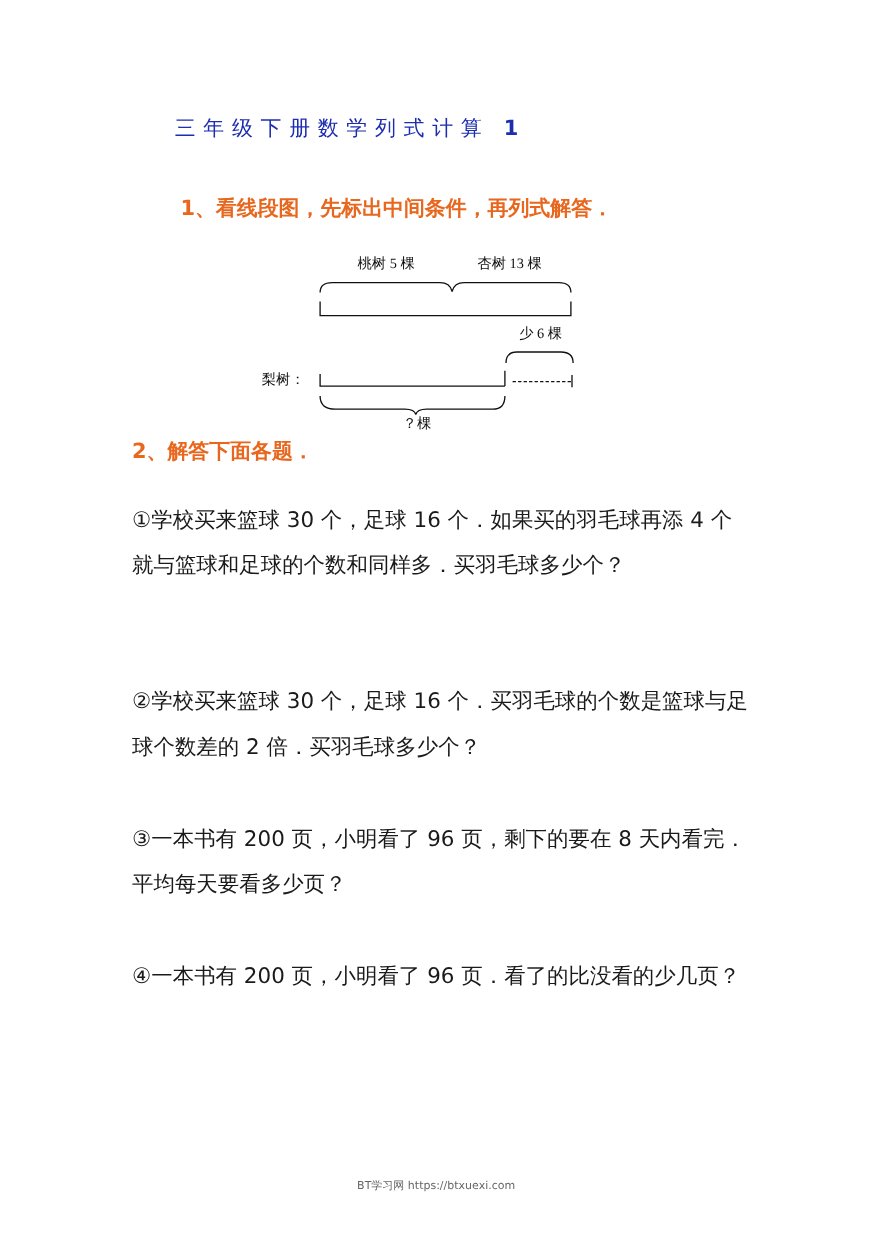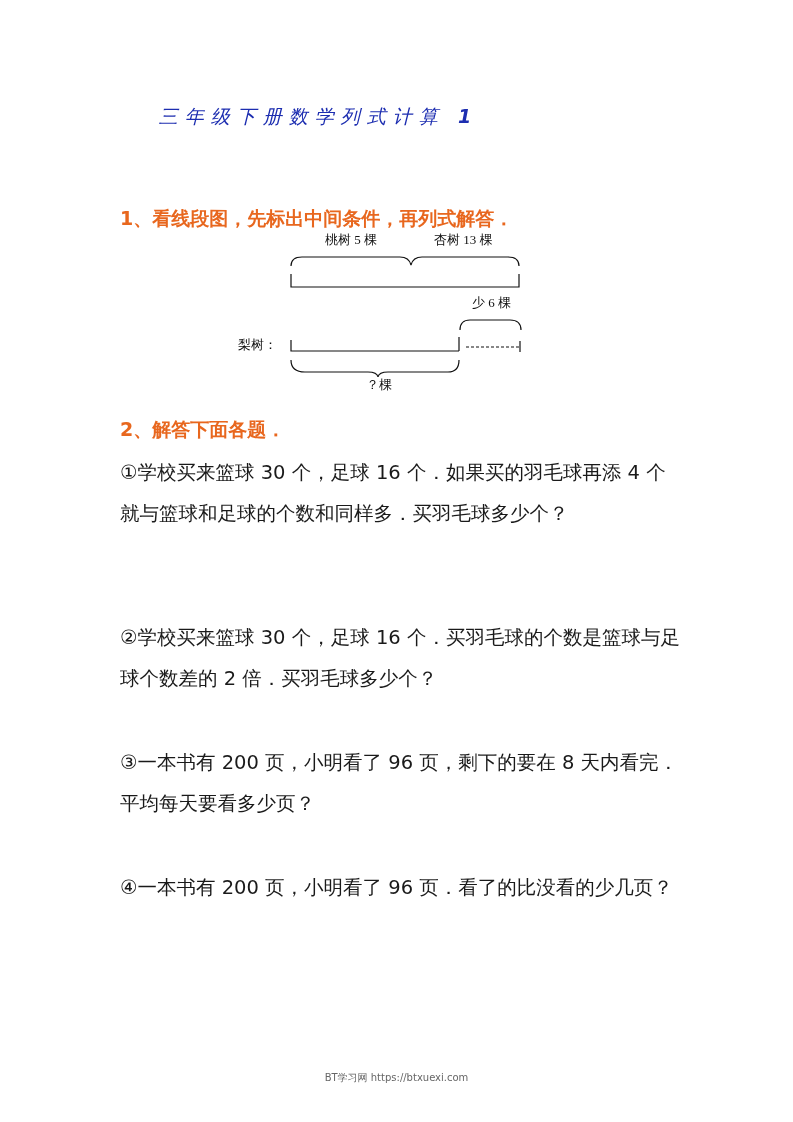--- a/index.html
+++ b/index.html
@@ -1,35 +1,35 @@
 <!DOCTYPE html>
 <html><head>
 <meta charset="utf-8">
 <style>
   html, body { margin: 0; padding: 0; background: #ffffff; }
   body { width: 793px; height: 1122px; position: relative; overflow: hidden;
          font-family: "DejaVu Sans", "Liberation Sans", sans-serif; color: #111; }
   .title { position: absolute; top: 104px; left: 0; width: 630px; text-align: center;
-           font-size: 19px; letter-spacing: 7px; color: #1c2db0; font-style: italic; }
+           font-size: 19px; letter-spacing: 7px; color: #1c2db0; }
   .title .num { font-weight: bold; letter-spacing: 0; }
   .h1 { position: absolute; left: 120px; font-size: 19px; font-weight: bold; color: #e8671e; }
   .q { position: absolute; left: 120px; width: 560px; font-size: 19.5px; line-height: 41px; color: #1a1a1a; }
   .diagram { position: absolute; left: 230px; top: 225px; width: 310px; height: 175px; }
   .dlabel { position: absolute; font-family: "Liberation Serif", "DejaVu Serif", serif; font-size: 13px; color: #111; white-space: nowrap; }
   .footer { position: absolute; top: 1071px; left: 0; width: 793px; text-align: center; font-size: 10px; color: #666; }
 </style>
 </head>
 <body>
 
 <div class="title">
   <span>三年级下册数学列式计算</span>
   <span class="num">1</span>
 </div>
 
-<div class="h1" style="top:206px;">1、看线段图，先标出中间条件，再列式解答．</div>
+<div class="h1" style="top:176px;margin-left:44px;">1、看线段图，先标出中间条件，再列式解答．</div>
 
 <div class="diagram">
   <svg width="310" height="175" viewBox="0 0 310 175">
     <g fill="none" stroke="#111" stroke-width="1.2">
 
       <path d="M61,41 Q61,32 72,32 L170,32 Q179,32 181,40 Q183,32 192,32 L278,32 Q289,32 289,41"></path>
 
       <path d="M61,49 L61,62 L289,62 L289,49"></path>
 
       <path d="M230,105 Q230,95 240,95 L280,95 Q291,95 291,105"></path>
@@ -42,20 +42,20 @@
       <path d="M61,135 Q61,147 75,147 L138,147 Q147,147 148,152 Q149,147 158,147 L218,147 Q229,147 229,135"></path>
     </g>
   </svg>
   <div class="dlabel" style="left:95px; top:6px;">桃树 5 棵</div>
   <div class="dlabel" style="left:204px; top:6px;">杏树 13 棵</div>
   <div class="dlabel" style="left:242px; top:69px;">少 6 棵</div>
   <div class="dlabel" style="left:8px; top:111px;">梨树：</div>
   <div class="dlabel" style="left:136px; top:151px;">？棵</div>
 </div>
 
-<div class="h1" style="top:417px;">2、解答下面各题．</div>
+<div class="h1" style="top:397px;">2、解答下面各题．</div>
 
 <div class="q" style="top:452px;">①学校买来篮球 30 个，足球 16 个．如果买的羽毛球再添 4 个就与篮球和足球的个数和同样多．买羽毛球多少个？</div>
 <div class="q" style="top:617px;">②学校买来篮球 30 个，足球 16 个．买羽毛球的个数是篮球与足球个数差的 2 倍．买羽毛球多少个？</div>
 <div class="q" style="top:742px;">③一本书有 200 页，小明看了 96 页，剩下的要在 8 天内看完．平均每天要看多少页？</div>
 <div class="q" style="top:867px;">④一本书有 200 页，小明看了 96 页．看了的比没看的少几页？</div>
 
 <div class="footer">BT学习网 https://btxuexi.com</div>
 
 </body></html>

